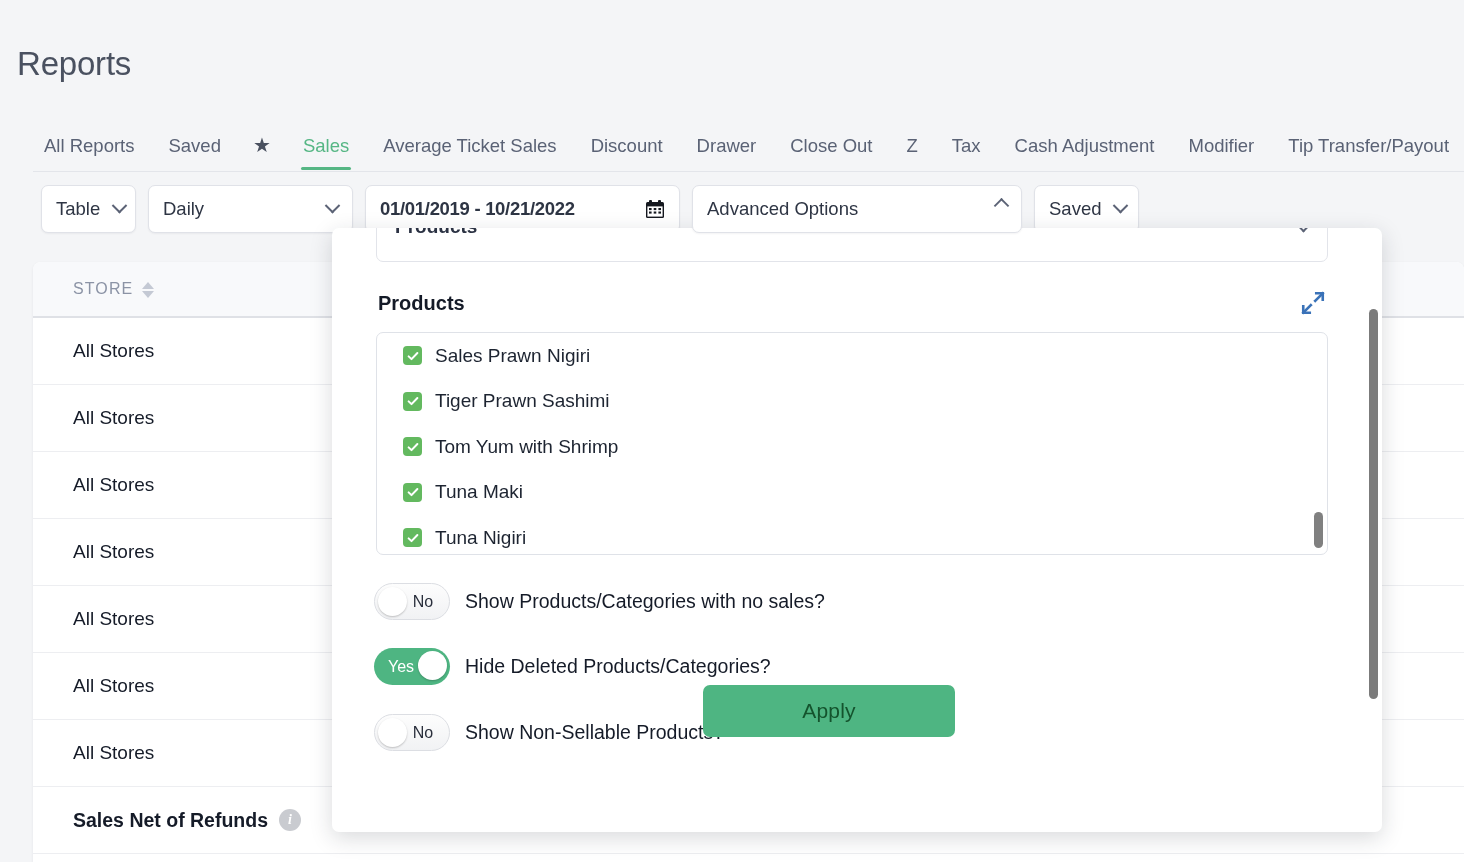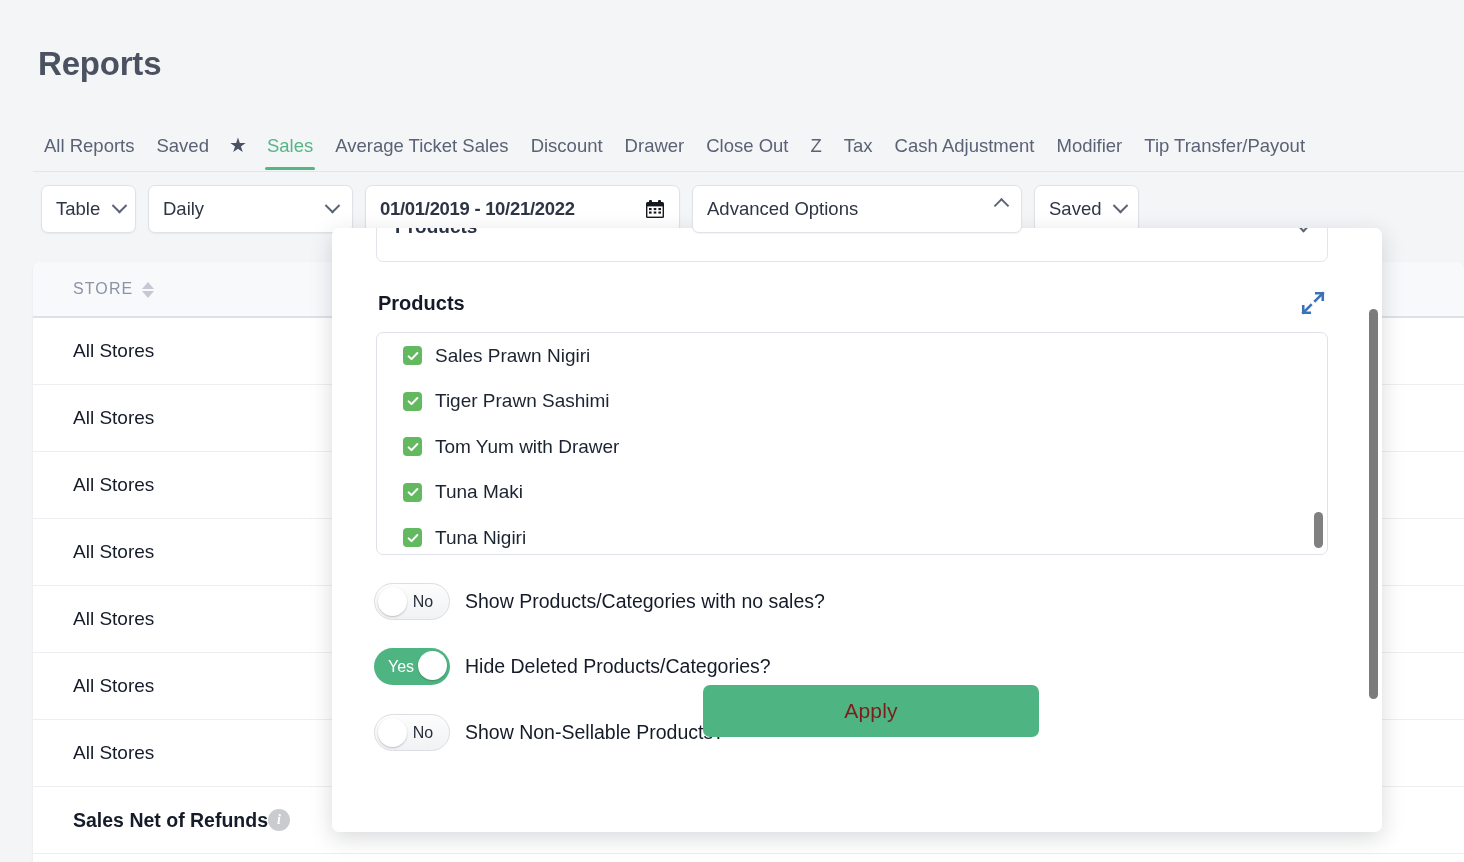--- a/index.html
+++ b/index.html
@@ -6,29 +6,29 @@
   html, body {
     width: 1464px; height: 862px;
     background: #f4f5f7;
     font-family: "Liberation Sans", sans-serif;
     overflow: hidden;
   }
   .app { position: relative; width: 1464px; height: 862px; background: #f4f5f7; }
 
   
   .page-title {
-    position: absolute; left: 38px; top: 45px;
-    font-size: 33px; font-weight: bold; color: #4a5160;
+    position: absolute; left: 17px; top: 45px;
+    font-size: 33px; font-weight: normal; color: #4a5160;
     letter-spacing: -0.2px;
   }
 
   
   .tabbar {
     position: absolute; left: 33px; top: 124px;
-    display: flex; align-items: center; gap: 0px;
+    display: flex; align-items: center; gap: 12px;
     height: 48px;
   }
   .tab {
     position: relative;
     font-size: 18.5px; color: #5a6275;
     padding: 0 11px; height: 44px; line-height: 40px;
     cursor: pointer; white-space: nowrap;
   }
   .tab.active { color: #55b684; }
   .tab.active::after {
@@ -80,21 +80,21 @@
     width: 0; height: 0; border-left: 6px solid transparent; border-right: 6px solid transparent;
     display: block;
   }
   .sorticon i.up { border-bottom: 7px solid #c4c9d4; }
   .sorticon i.dn { border-top: 7px solid #c4c9d4; }
   .trow {
     height: 67px; border-bottom: 1px solid #edeef1;
     display: flex; align-items: center;
     font-size: 19px; color: #151b28; padding-left: 40px; font-weight: 500;
   }
-  .trow.total { font-weight: bold; font-size: 19.5px; gap: 0; }
+  .trow.total { font-weight: bold; font-size: 19.5px; gap: 11px; }
   .info-ico {
     width: 22px; height: 22px; border-radius: 50%; background: #c9cbd0;
     color: #fff; font-size: 14px; font-weight: bold; font-style: italic;
     display: inline-flex; align-items: center; justify-content: center;
     font-family: "Liberation Serif", serif;
   }
   .hdr-sort-right { position: absolute; right: 83px; top: 279px; }
 
   
   .modal {
@@ -150,22 +150,22 @@
     background: #fff; box-shadow: 0 1px 2px rgba(0,0,0,.22);
   }
   .tgl.off .knob { left: 3px; }
   .tgl.on .knob { right: 3px; }
   .tgl .tlabel { position: relative; z-index: 2; }
   .tgl.off .tlabel { margin-left: 22px; }
   .tgl.on .tlabel { margin-right: 22px; }
   .tgtext { font-size: 19.5px; color: #151b28; text-align: right; }
 
   .apply {
-    position: absolute; left: 371px; top: 493px; width: 336px; height: 52px;
-    background: #4eb582; color: #7f1d1d; border: none; border-radius: 7px;
+    position: absolute; left: 371px; top: 493px; width: 252px; height: 52px;
+    background: #4eb582; color: #14532d; border: none; border-radius: 7px;
     font-size: 21px; font-family: "Liberation Sans", sans-serif; cursor: pointer;
     letter-spacing: .2px;
   }
 
   
   .modal-scroll {
     position: absolute; left: 1369px; top: 309px; width: 9px; height: 390px;
     background: #7b7b7b; border-radius: 5px; z-index: 50;
   }
 </style>
@@ -303,21 +303,21 @@
               </svg>
             </span>
           <span class="plabel">Tiger Prawn Sashimi</span>
         </div>
         <div class="prow">
           <span class="cbx">
               <svg viewBox="0 0 16 16">
                 <path d="M3 8.4 L6.3 11.6 L13 4.6" stroke="#fff" stroke-width="2.3" fill="none" stroke-linecap="round" stroke-linejoin="round"></path>
               </svg>
             </span>
-          <span class="plabel">Tom Yum with Drawer</span>
+          <span class="plabel">Tom Yum with Shrimp</span>
         </div>
         <div class="prow">
           <span class="cbx">
               <svg viewBox="0 0 16 16">
                 <path d="M3 8.4 L6.3 11.6 L13 4.6" stroke="#fff" stroke-width="2.3" fill="none" stroke-linecap="round" stroke-linejoin="round"></path>
               </svg>
             </span>
           <span class="plabel">Tuna Maki</span>
         </div>
         <div class="prow">

